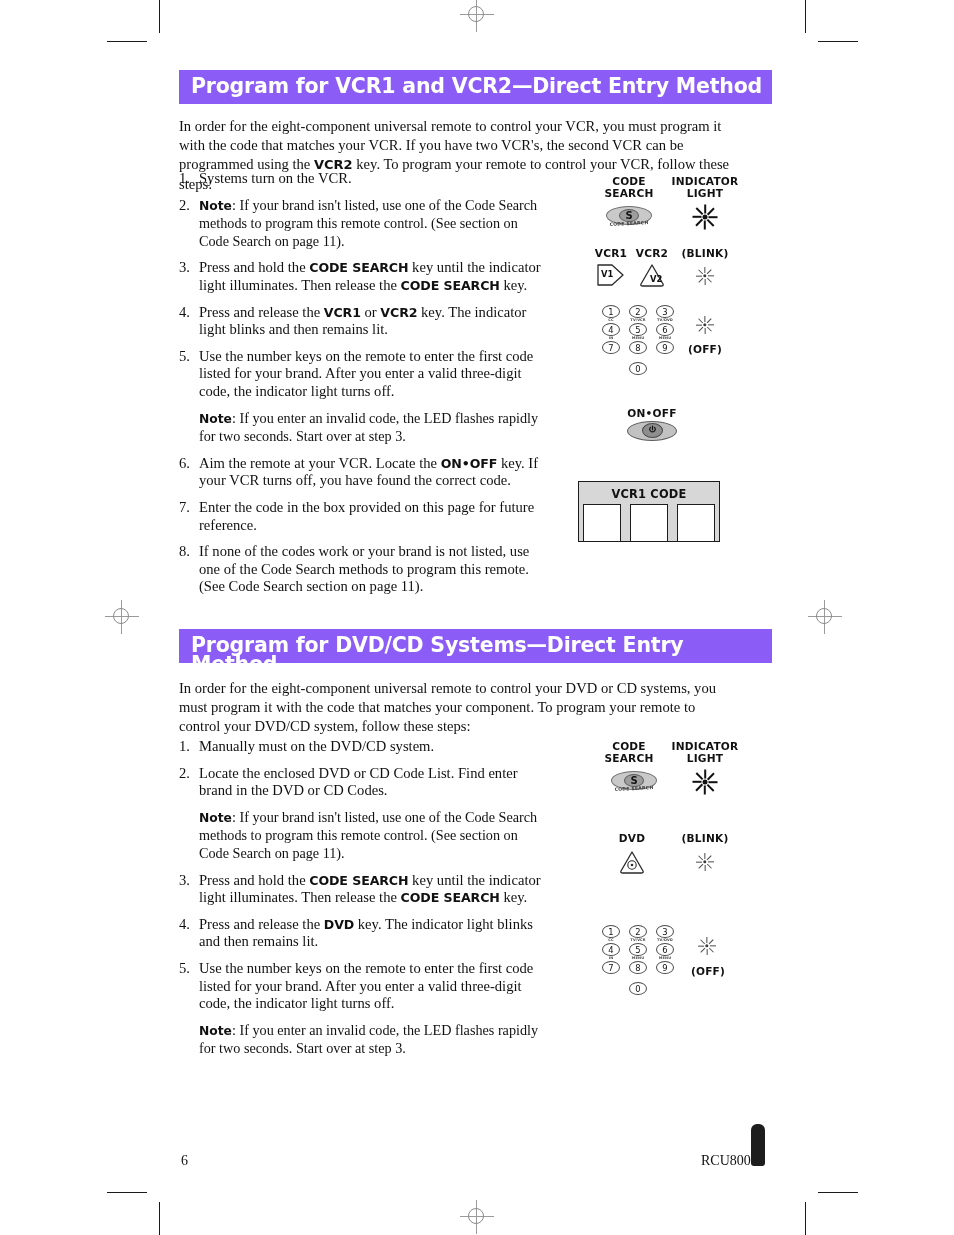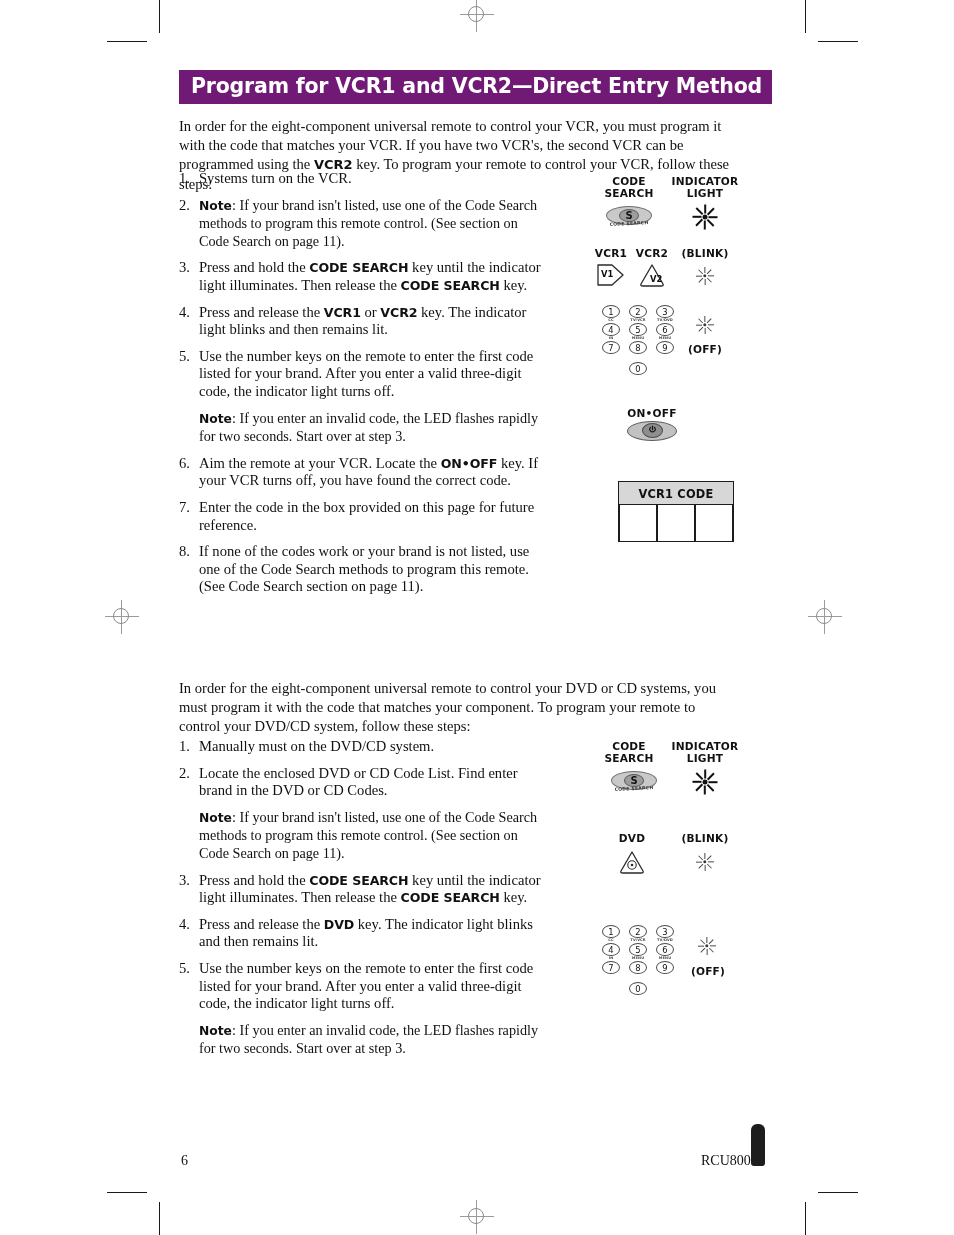--- a/index.html
+++ b/index.html
@@ -18,21 +18,21 @@
   .reg .ring{position:absolute;left:8px;top:8px;width:16px;height:16px;border:1px solid #8c8c8c;border-radius:50%;box-sizing:border-box;}
   .reg .vline{position:absolute;left:16px;top:0;width:1px;height:34px;background:#9a9a9a;}
   .reg .hline{position:absolute;top:16px;left:0;height:1px;width:34px;background:#9a9a9a;}
 
   
   .page{position:absolute;left:0;top:0;width:954px;height:1235px;}
 
   .band{
     position:absolute;
     left:179px;width:593px;
-    background:#701a75;
+    background:#8b5cf6;
     color:#ffffff;
     font-family:"DejaVu Sans", sans-serif;
     font-weight:bold;
     font-size:20.5px;
     letter-spacing:-0.2px;
     padding:7px 0 9px 12px;
     box-sizing:border-box;
     height:34px;
     line-height:19px;
   }
@@ -337,30 +337,31 @@
     <div class="pw-btn" style="position:absolute;left:40px;top:246px;">
       <div class="pw-oval"></div>
       <div class="pw-inner"></div>
       <svg class="pw-glyph" viewBox="0 0 10 14">
         <path d="M5 1.5 V6.5" stroke="#111" stroke-width="1.7" stroke-linecap="round" fill="none"></path>
         <path d="M2.2 3.2 A3.8 3.8 0 1 0 7.8 3.2" stroke="#111" stroke-width="1.6" fill="none" stroke-linecap="round"></path>
       </svg>
     </div>
   </div>
 
-  <div class="codebox" style="left:578px;top:481px;width:116px;height:61px;margin-left:40px;">
+  <div class="codebox" style="left:578px;top:481px;width:142px;height:61px;">
     <div class="title">VCR1 CODE</div>
     <div class="cells">
       <div class="cell"></div>
       <div class="cell"></div>
       <div class="cell"></div>
     </div>
   </div>
 
 
+  <div class="band" style="top:629px;">Program for DVD/CD Systems—Direct Entry Method</div>
 
   <div class="intro" style="top:679px;">In order for the eight-component universal remote to control your DVD or CD systems, you must program it with the code that matches your component. To program your remote to control your DVD/CD system, follow these steps:</div>
 
   <div class="steps" style="top:738px;">
 
     <div class="step">
       <span class="num">1.</span>
       <span>Manually must on the DVD/CD system.</span>
     </div>
 

